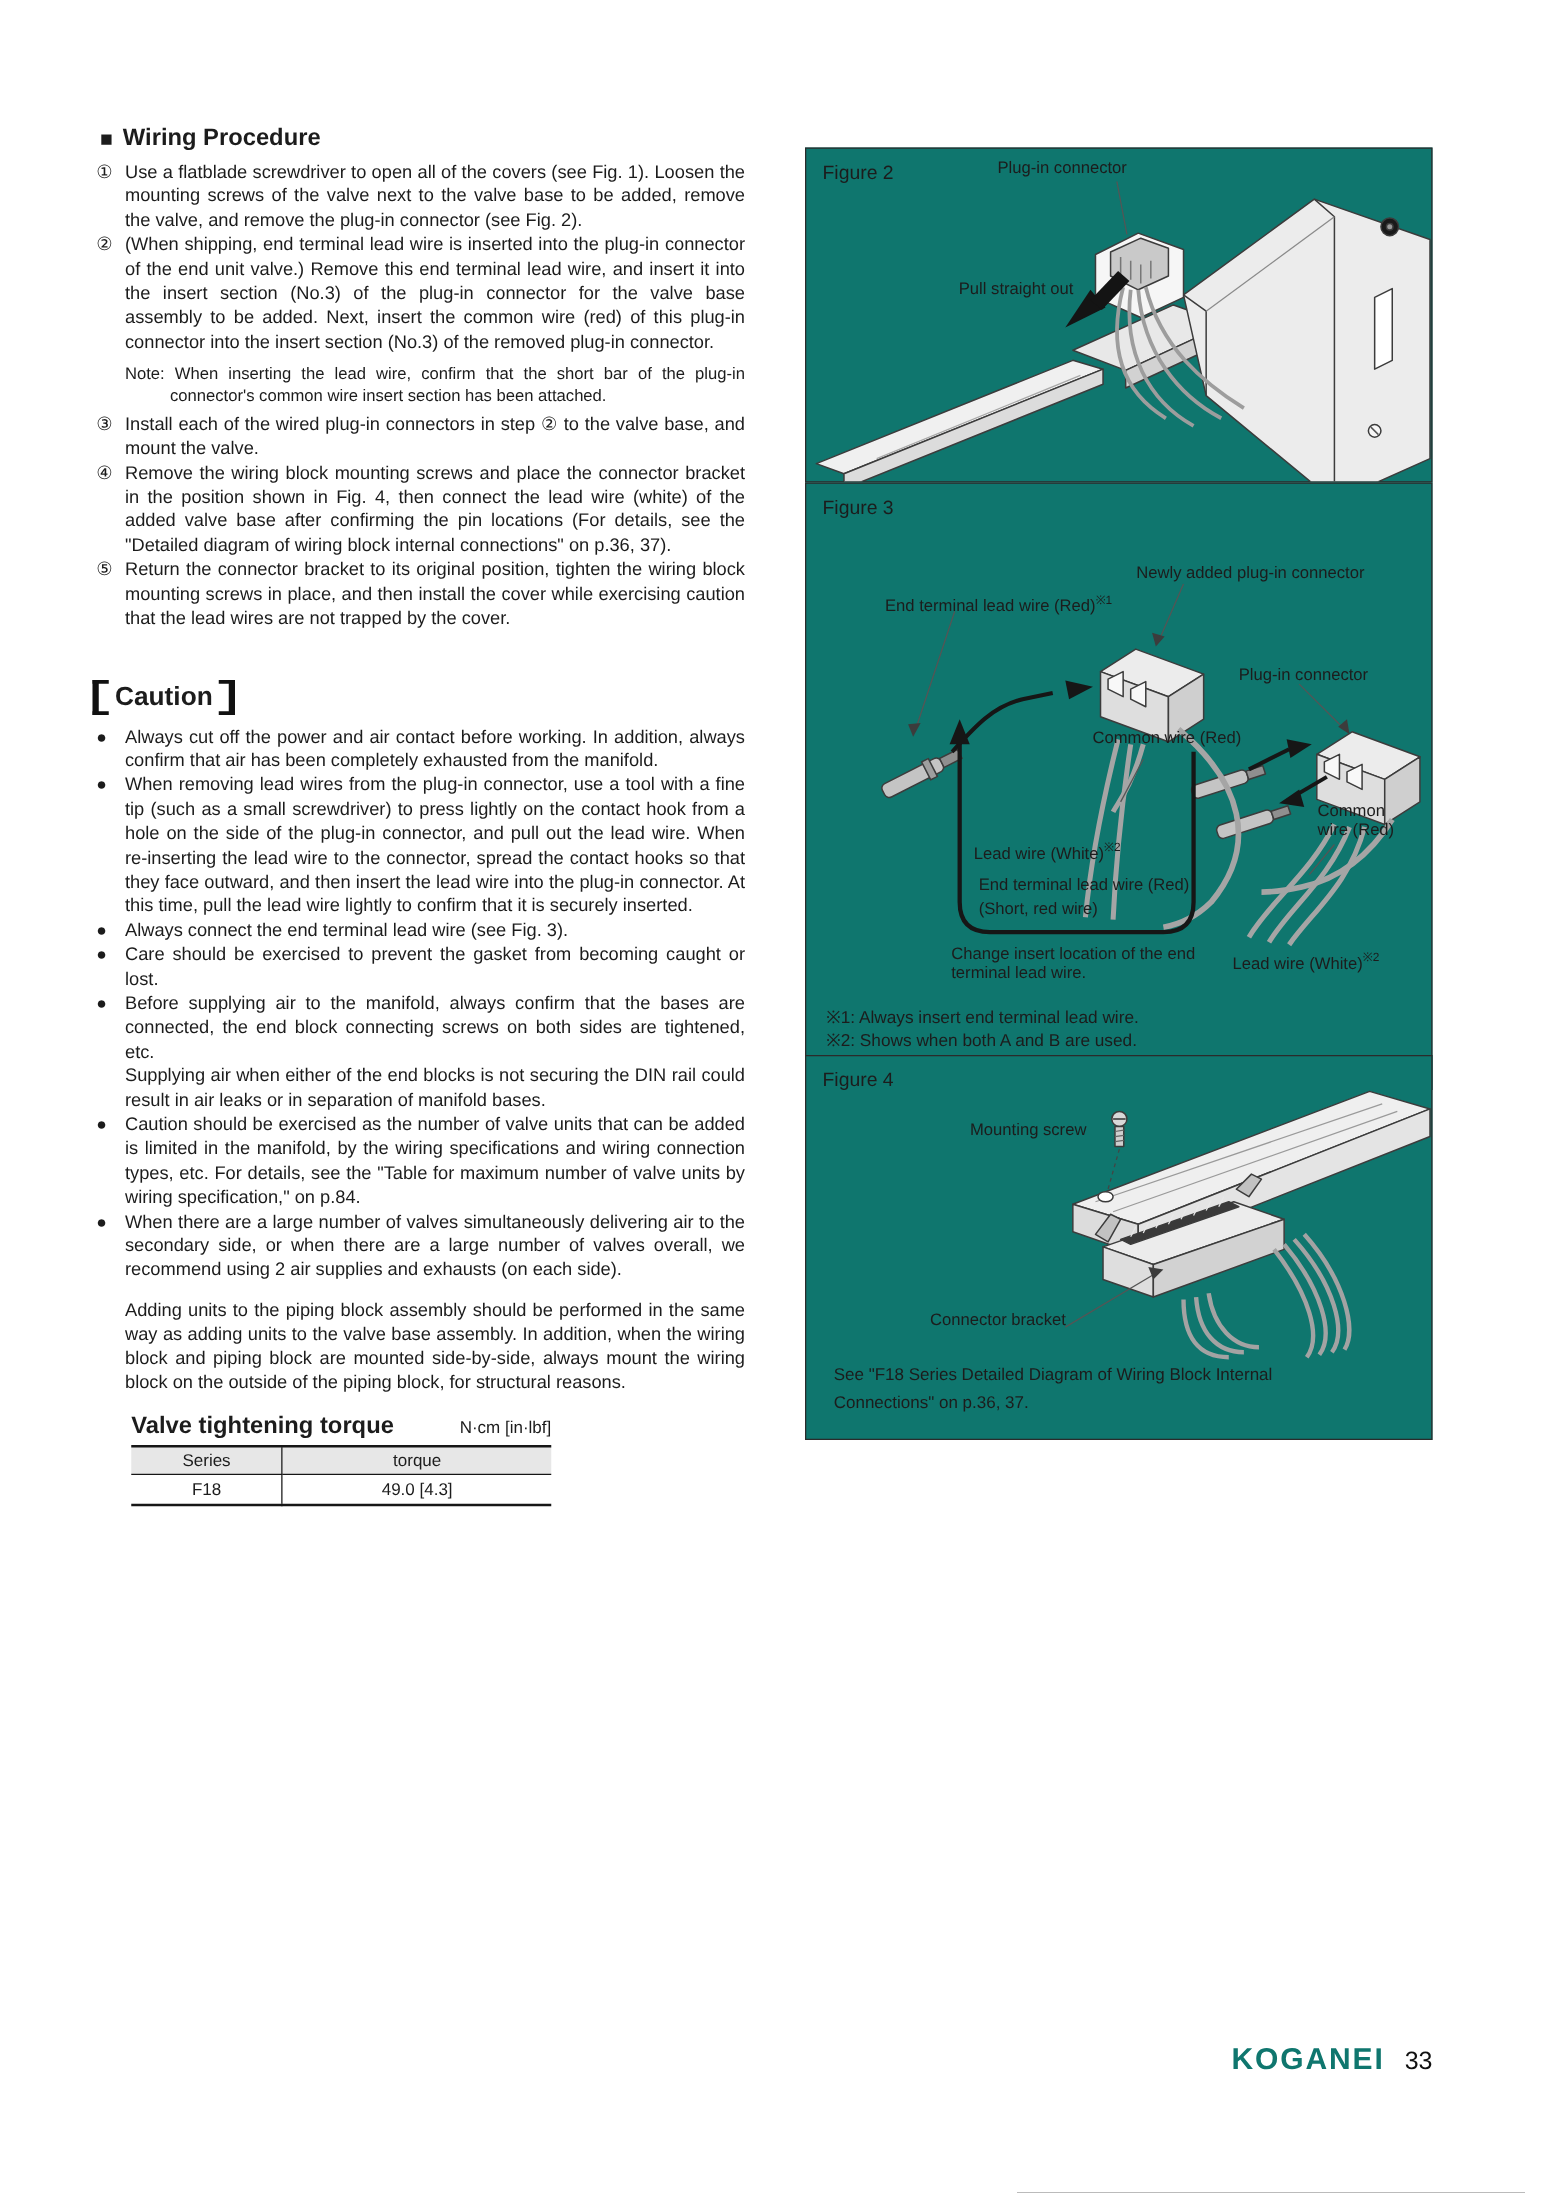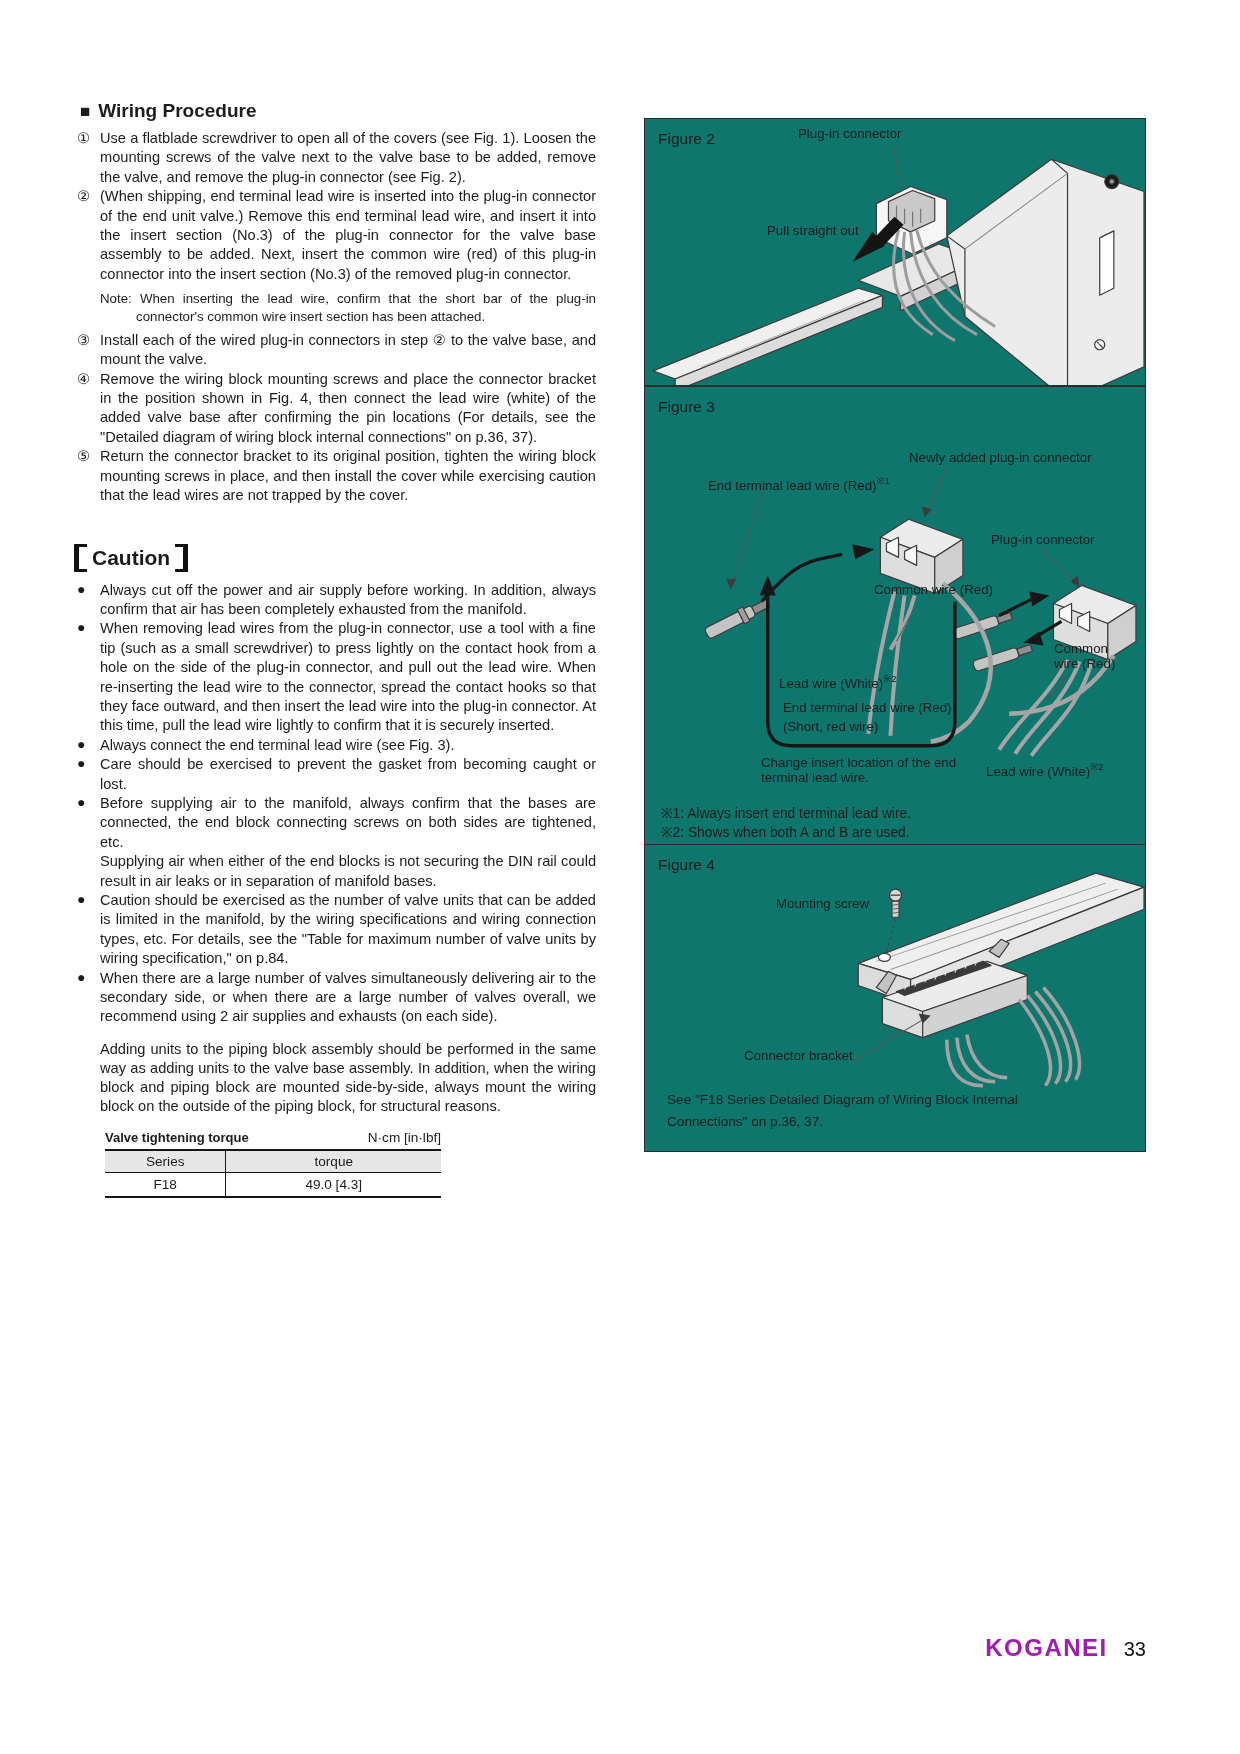--- a/index.html
+++ b/index.html
@@ -18,21 +18,21 @@
   .caution-title{display:flex;align-items:center;font-size:21px;font-weight:bold;margin:38px 0 9px -6px;}
   .lb,.rb{display:inline-block;width:8px;height:22px;}
   .lb{border-left:5px solid #111;border-top:3px solid #111;border-bottom:3px solid #111;margin-right:5px;}
   .rb{border-right:5px solid #111;border-top:3px solid #111;border-bottom:3px solid #111;margin-left:5px;}
   .citem{position:relative;padding-left:20px;font-size:14.6px;line-height:19.4px;text-align:justify;}
   .citem .blt{position:absolute;left:-3px;top:-1px;font-size:14px;}
   .citem p{margin:0;}
   .closing{font-size:14.6px;line-height:19.2px;text-align:justify;margin:13px 0 0 20px;}
   .torque{margin:13px 0 0 25px;width:336px;font-size:13.6px;}
   .torque-head{display:flex;justify-content:space-between;align-items:baseline;margin-bottom:4px;}
-  .torque-head .t{font-weight:bold;font-size:13px;}
+  .torque-head .t{font-weight:bold;font-size:19px;}
   .ttable{width:100%;border-collapse:collapse;border-top:2.5px solid #161616;border-bottom:2.5px solid #161616;}
   .ttable th{background:#e7e7e7;font-weight:normal;border-bottom:1.8px solid #161616;padding:3px 16px;text-align:center;font-size:13.6px;}
   .ttable td{padding:4px 0;text-align:center;font-size:13.6px;}
   .ttable th:first-child,.ttable td:first-child{border-right:1.2px solid #161616;width:36%;}
 
   
   .fig{position:absolute;left:644px;width:502px;border:1.6px solid #2b2b2b;background:#0f766e;box-sizing:border-box;}
   #fig2{top:118px;height:268px;}
   #fig3{top:386px;height:486px;}
   #fig4{top:844px;height:308px;}
@@ -40,21 +40,21 @@
   .fig-title{position:absolute;left:13px;top:11px;font-size:15.5px;}
   .flabel{position:absolute;font-size:13.3px;white-space:nowrap;line-height:15px;}
   .flabel sup{font-size:9.5px;vertical-align:6px;}
   .flabel.wrap{white-space:normal;}
   .fig-note{position:absolute;font-size:13.8px;line-height:19px;}
   .fig-caption{position:absolute;font-size:13.6px;line-height:22px;white-space:normal;}
 
   
   .footer{position:absolute;top:1634px;left:880px;width:266px;display:flex;justify-content:flex-end;
           align-items:baseline;gap:16px;}
-  .brand{font-size:24px;font-weight:bold;letter-spacing:1.5px;color:#a21caf;}
+  .brand{font-size:24px;font-weight:bold;letter-spacing:1.5px;color:#0f766e;}
   .pageno{font-size:20px;color:#101010;}
 </style>
 </head>
 <body>
 
 <div class="page">
 
   <div class="left-col">
 
     <h1 class="proc-title">
@@ -93,21 +93,21 @@
     </div>
 
     <h2 class="caution-title">
       <span class="lb"></span>
       <span>Caution</span>
       <span class="rb"></span>
     </h2>
 
     <div class="citem">
       <span class="blt">●</span>
-      <p>Always cut off the power and air supply before working. In addition, always confirm that air has been completely exhausted from the manifold.</p>
+      <p>Always cut off the power and air contact before working. In addition, always confirm that air has been completely exhausted from the manifold.</p>
     </div>
     <div class="citem">
       <span class="blt">●</span>
       <p>When removing lead wires from the plug-in connector, use a tool with a fine tip (such as a small screwdriver) to press lightly on the contact hook from a hole on the side of the plug-in connector, and pull out the lead wire. When re-inserting the lead wire to the connector, spread the contact hooks so that they face outward, and then insert the lead wire into the plug-in connector. At this time, pull the lead wire lightly to confirm that it is securely inserted.</p>
     </div>
     <div class="citem">
       <span class="blt">●</span>
       <p>Always connect the end terminal lead wire (see Fig. 3).</p>
     </div>
     <div class="citem">

